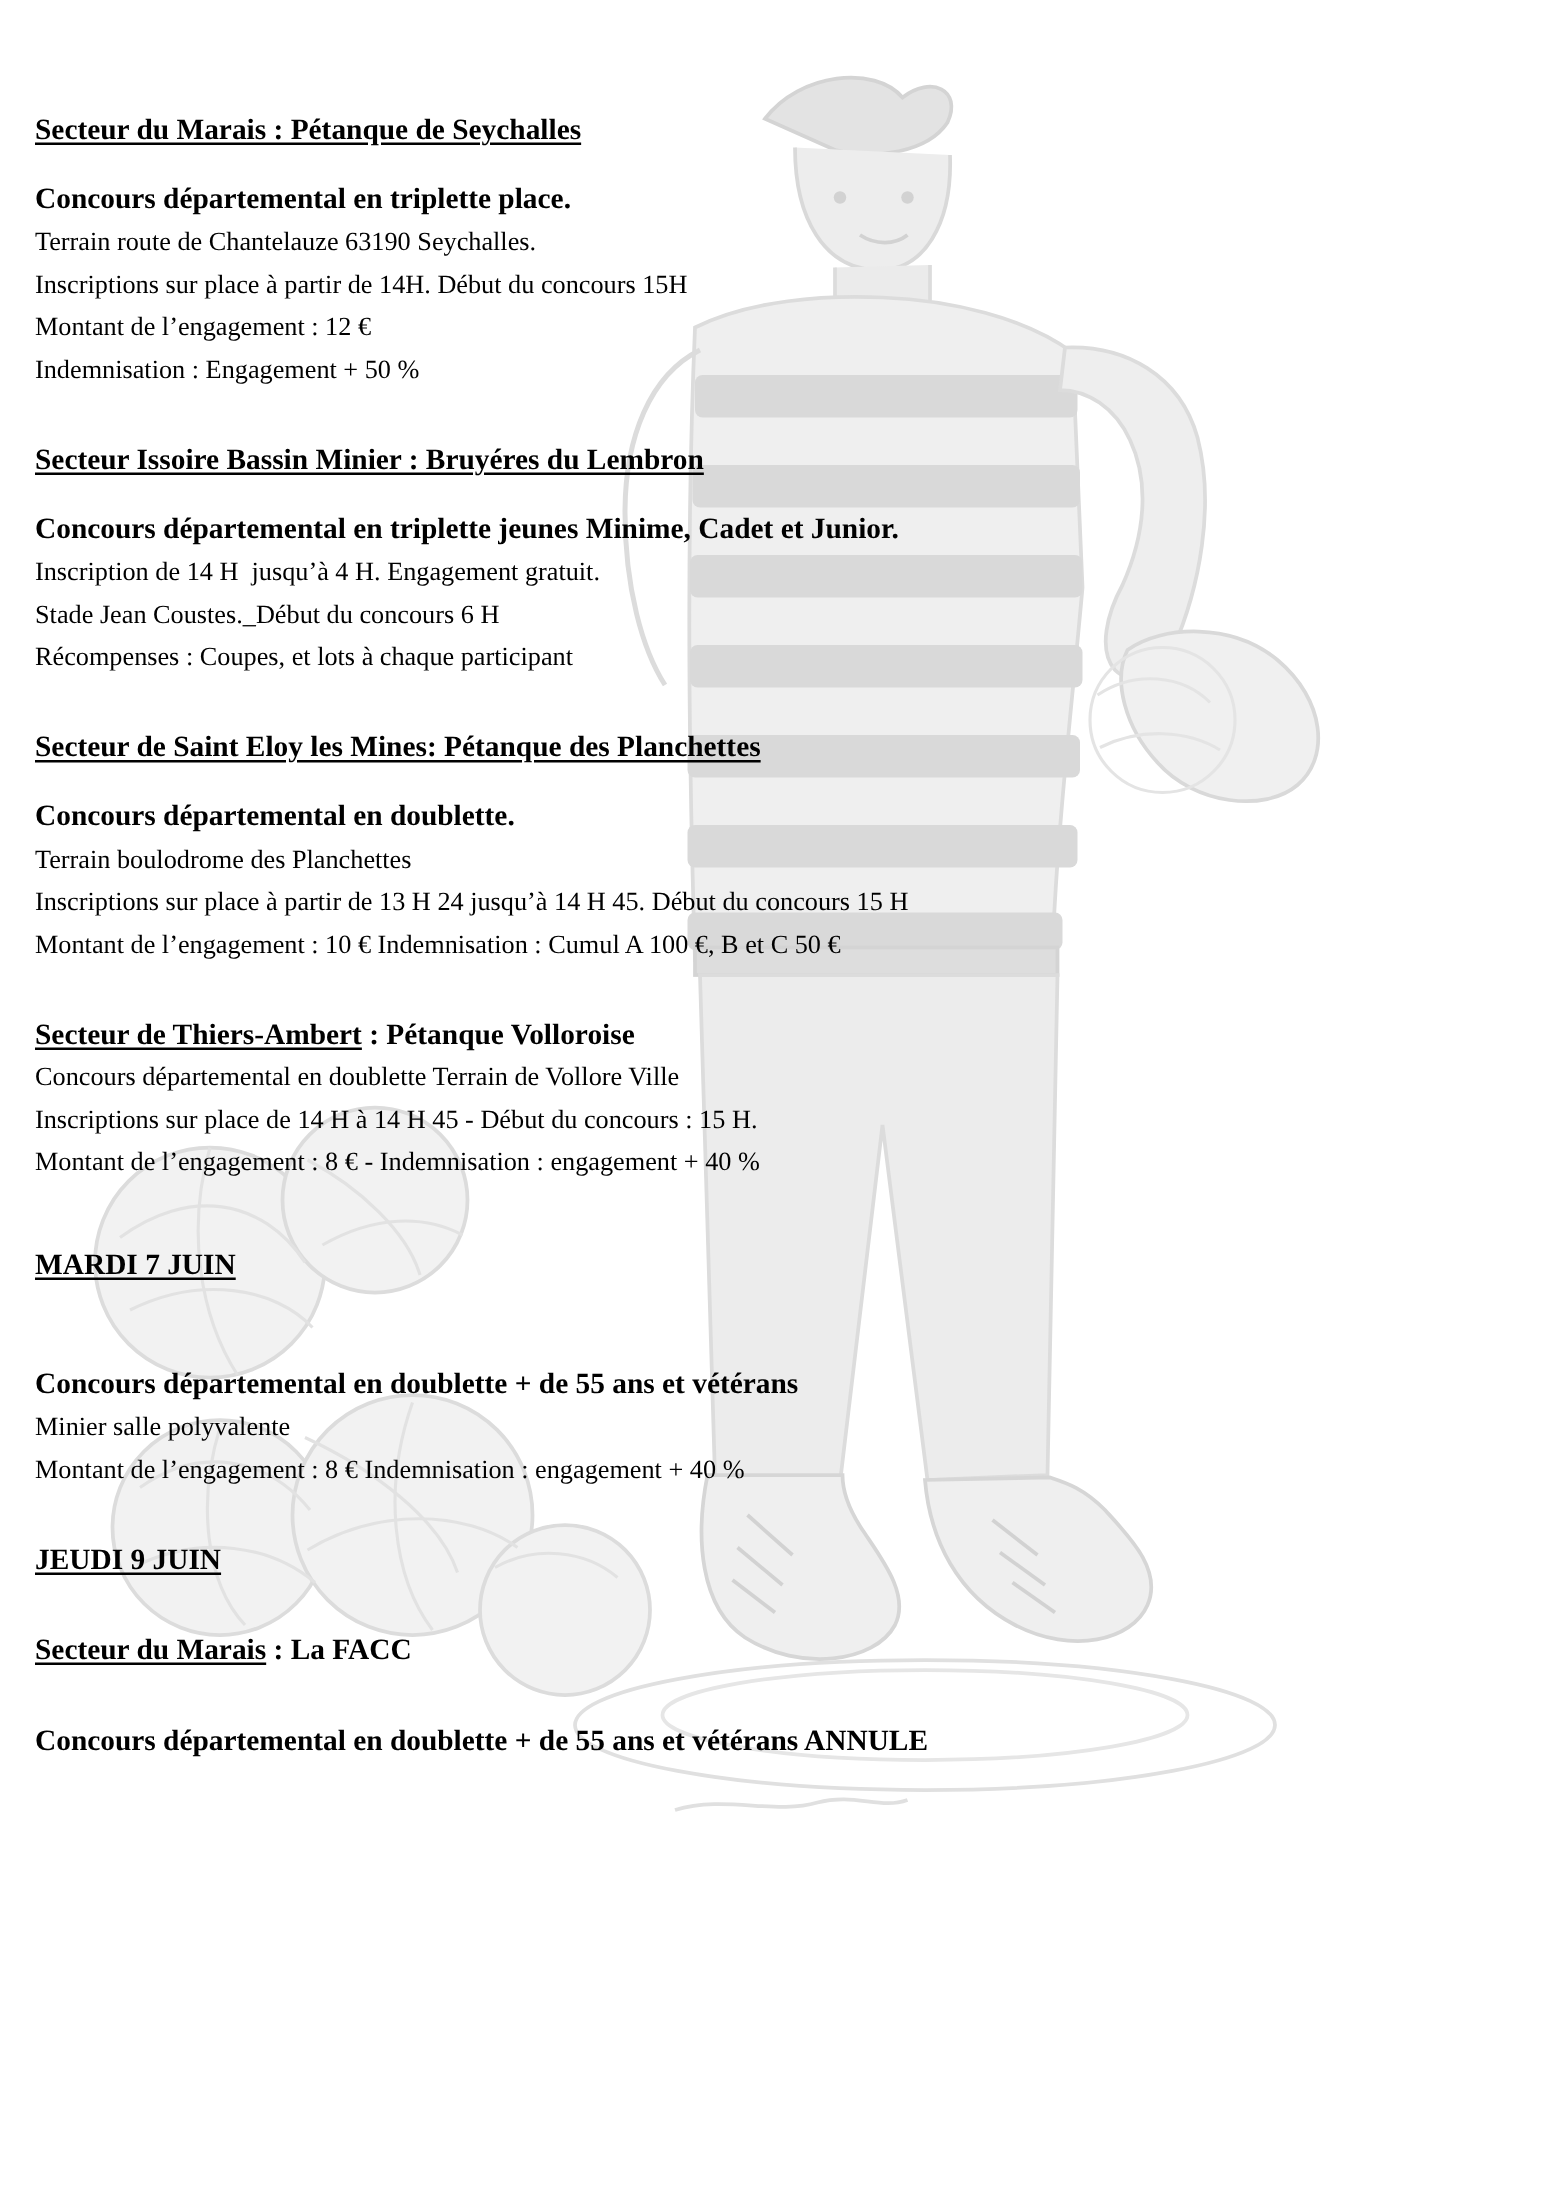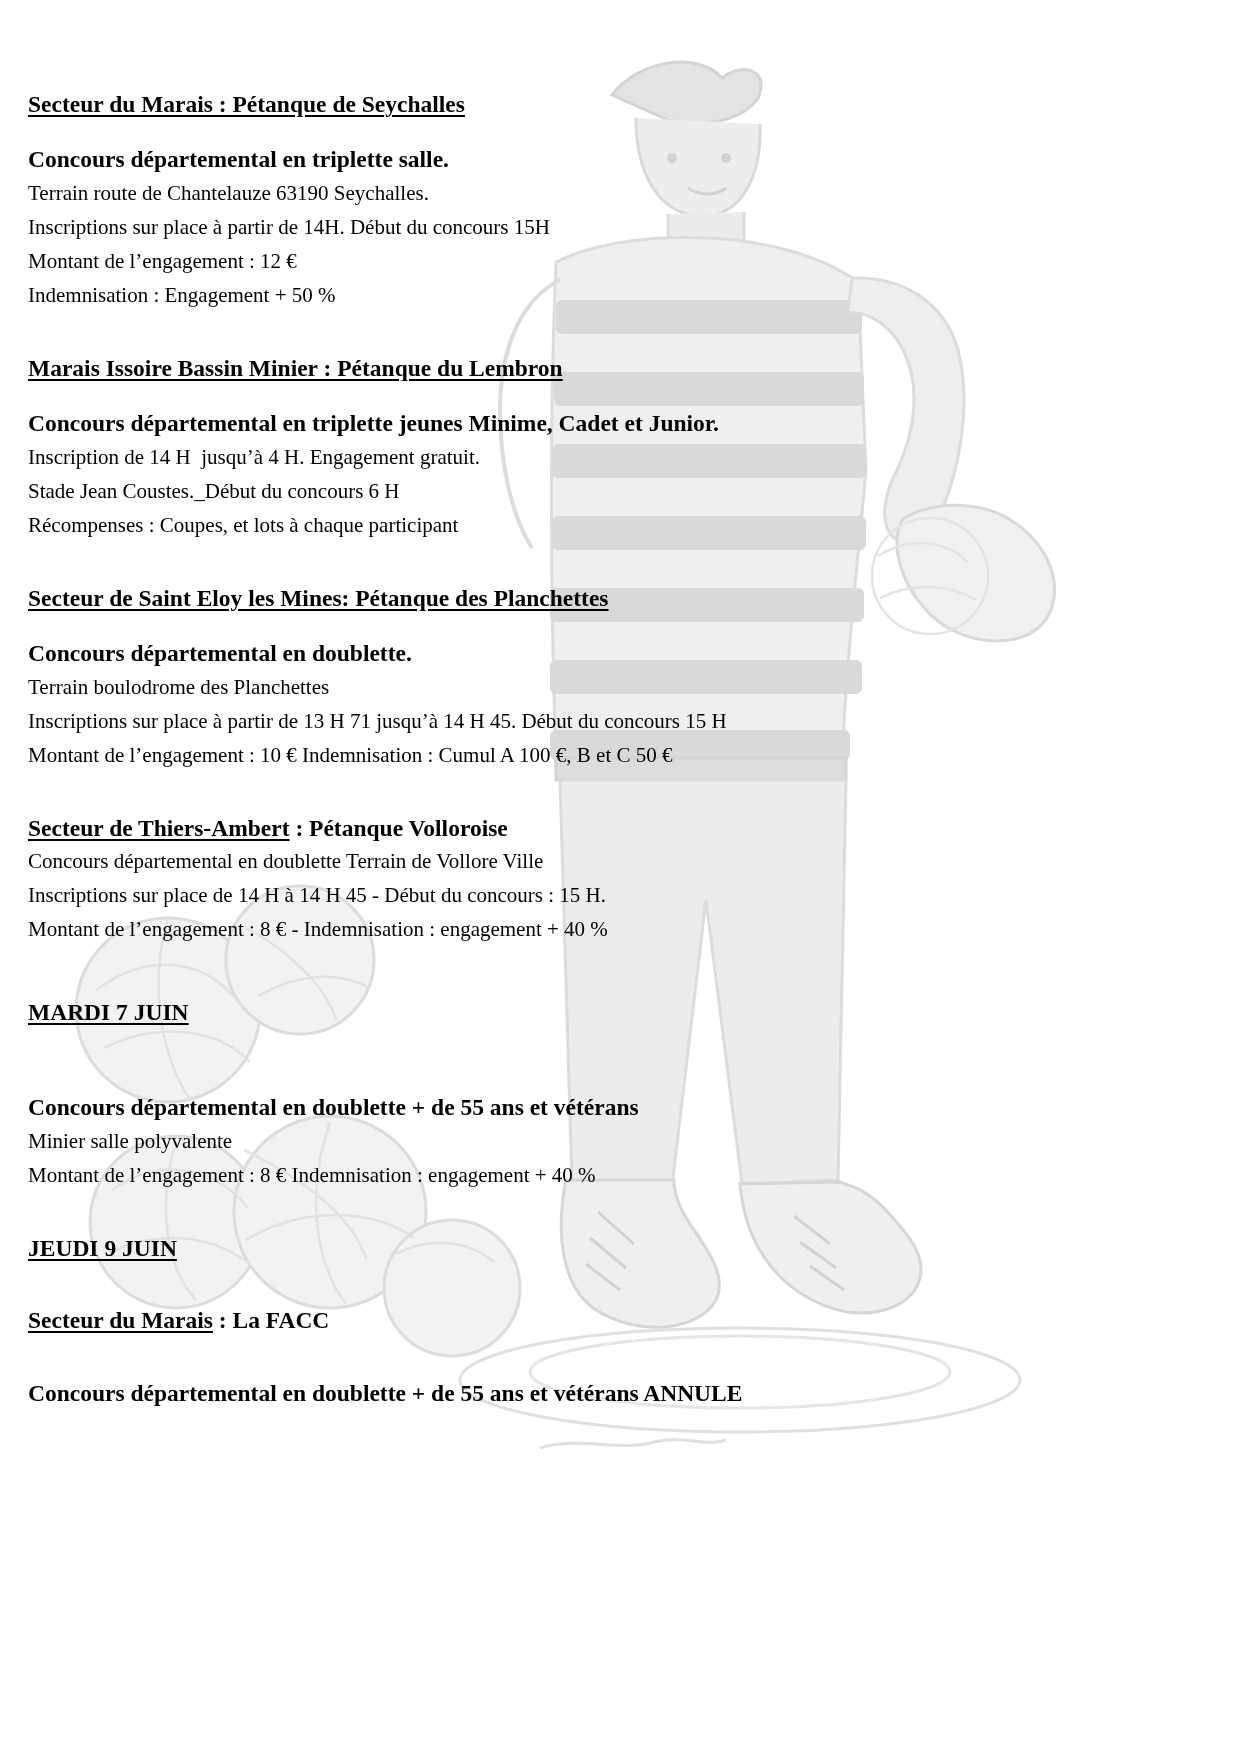--- a/index.html
+++ b/index.html
@@ -157,46 +157,46 @@
 
       <path d="M540 1448 C 580 1436, 620 1452, 654 1442 C 684 1434, 704 1448, 726 1440" stroke="#e0e0e0" stroke-width="3"></path>
     </g>
   </svg>
 
   <div id="content">
 
     <div class="block">
       <p class="heading"><span class="u">Secteur du Marais : Pétanque de Seychalles</span><span></span></p>
       <div class="gap-md"></div>
-      <p class="subhead">Concours départemental en triplette salle.</p>
+      <p class="subhead">Concours départemental en triplette place.</p>
       <p class="line">Terrain route de Chantelauze 63190 Seychalles.</p>
       <p class="line">Inscriptions sur place à partir de 14H. Début du concours 15H</p>
       <p class="line">Montant de l’engagement : 12 €</p>
       <p class="line">Indemnisation : Engagement + 50 %</p>
     </div>
 
     <div class="gap-xl"></div>
 
     <div class="block">
-      <p class="heading"><span class="u">Marais Issoire Bassin Minier : Pétanque du Lembron</span><span></span></p>
+      <p class="heading"><span class="u">Secteur Issoire Bassin Minier : Bruyéres du Lembron</span><span></span></p>
       <div class="gap-md"></div>
       <p class="subhead">Concours départemental en triplette jeunes Minime, Cadet et Junior.</p>
       <p class="line">Inscription de 14 H  jusqu’à 4 H. Engagement gratuit.</p>
       <p class="line">Stade Jean Coustes._Début du concours 6 H</p>
       <p class="line">Récompenses : Coupes, et lots à chaque participant</p>
     </div>
 
     <div class="gap-xl"></div>
 
     <div class="block">
       <p class="heading"><span class="u">Secteur de Saint Eloy les Mines: Pétanque des Planchettes</span><span></span></p>
       <div class="gap-md"></div>
       <p class="subhead">Concours départemental en doublette.</p>
       <p class="line">Terrain boulodrome des Planchettes</p>
-      <p class="line">Inscriptions sur place à partir de 13 H 71 jusqu’à 14 H 45. Début du concours 15 H</p>
+      <p class="line">Inscriptions sur place à partir de 13 H 24 jusqu’à 14 H 45. Début du concours 15 H</p>
       <p class="line">Montant de l’engagement : 10 € Indemnisation : Cumul A 100 €, B et C 50 €</p>
     </div>
 
     <div class="gap-xl"></div>
 
     <div class="block">
       <p class="heading"><span class="u">Secteur de Thiers-Ambert</span><span> : Pétanque Volloroise</span></p>
       <p class="line">Concours départemental en doublette Terrain de Vollore Ville</p>
       <p class="line">Inscriptions sur place de 14 H à 14 H 45 - Début du concours : 15 H.</p>
       <p class="line">Montant de l’engagement : 8 € - Indemnisation : engagement + 40 %</p>

